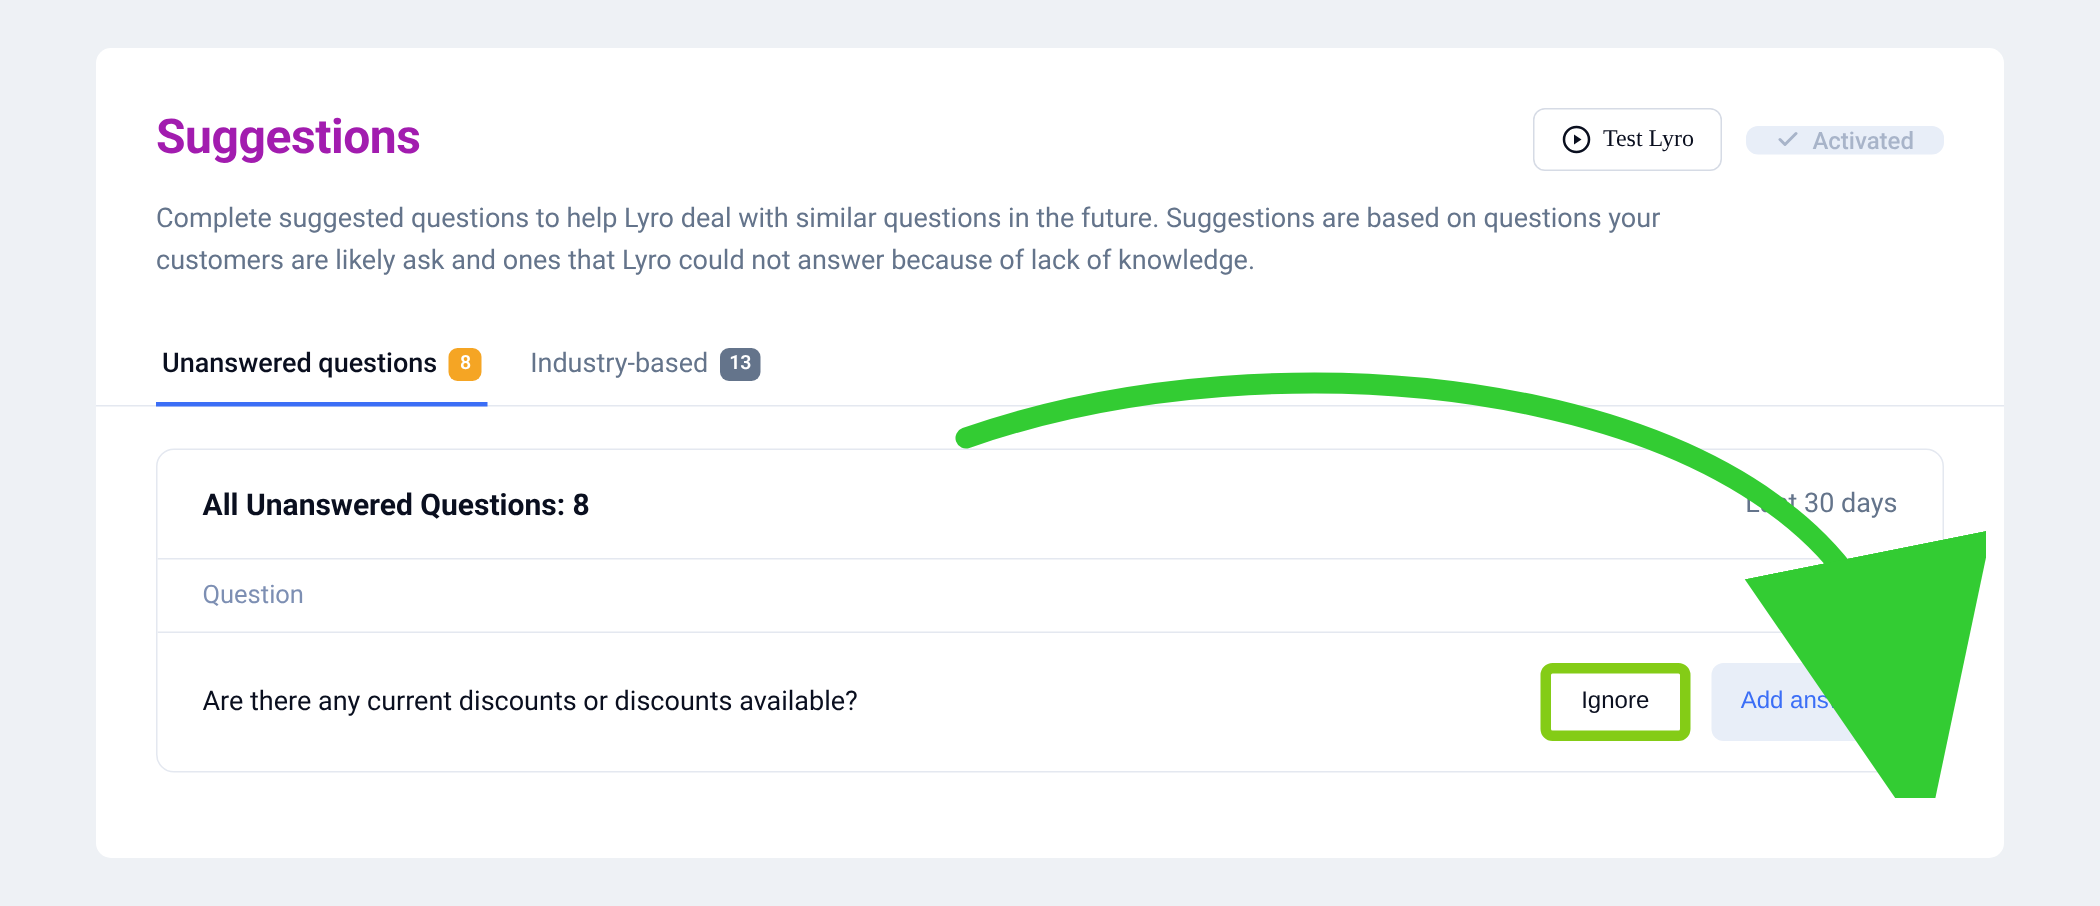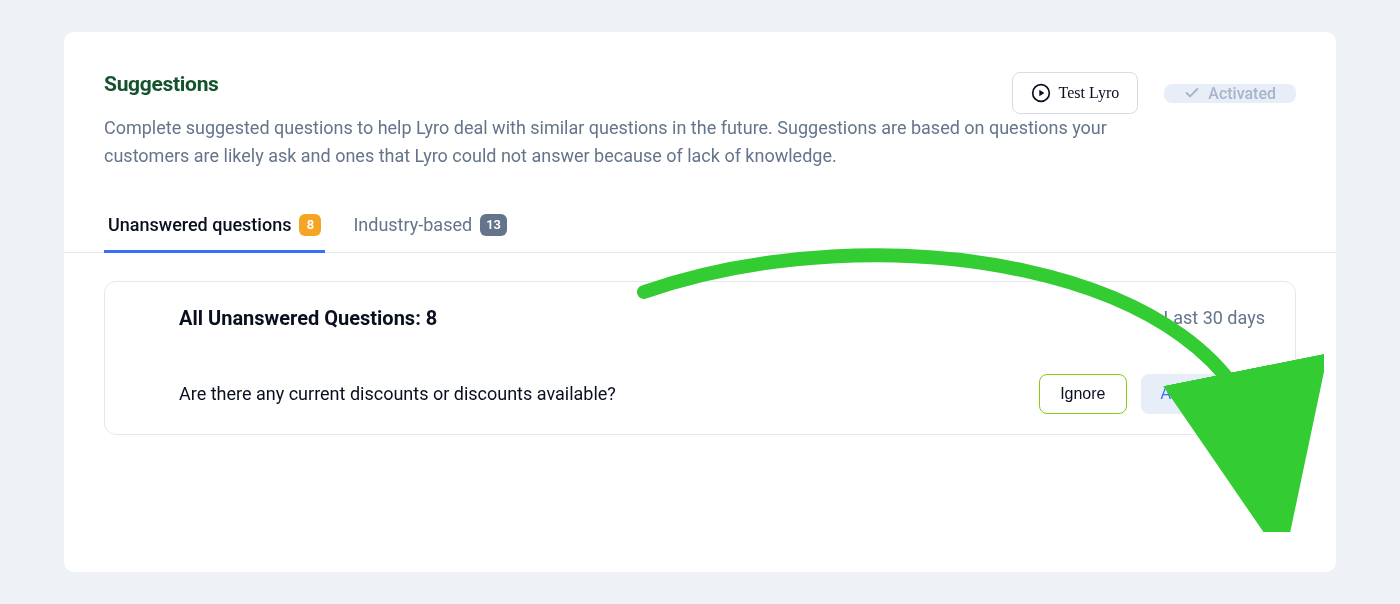--- a/index.html
+++ b/index.html
@@ -18,23 +18,23 @@
       height: 100%;
       position: relative;
     }
     .header-row {
       display: flex;
       justify-content: space-between;
       align-items: flex-start;
       padding: 0 40px;
     }
     .page-title {
-      font-size: 21px;
+      font-size: 32px;
       font-weight: 700;
-      color: #14532d;
+      color: #a21caf;
       letter-spacing: -0.3px;
       text-align: center;
     }
     .header-actions {
       display: flex;
       gap: 16px;
       align-items: center;
     }
     .test-btn {
       display: flex;
@@ -58,27 +58,27 @@
     .activated-pill {
       display: flex;
       align-items: center;
       gap: 8px;
       padding: 0 20px;
       background: #e8eef8;
       border-radius: 8px;
       color: #a8b4c9;
       font-size: 16px;
       font-weight: 500;
-      margin-left: 10px;
     }
     .check-icon {
       width: 16px;
       height: 16px;
     }
     .description {
+      margin-top: 18px;
       padding: 0 40px;
       color: #64748b;
       font-size: 18px;
       line-height: 1.55;
       max-width: 1100px;
     }
     .tabs-row {
       display: flex;
       align-items: center;
       gap: 24px;
@@ -113,21 +113,20 @@
       font-size: 13px;
       font-weight: 600;
     }
     .badge-orange { background: #f5a524; color: #fff; }
     .badge-gray   { background: #64748b; color: #fff; }
     .panel {
       margin: 28px 40px 0;
       border: 1px solid #e4e8f0;
       border-radius: 12px;
       overflow: hidden;
-      padding-left: 44px;
     }
     .panel-header {
       display: flex;
       justify-content: space-between;
       align-items: center;
       padding: 24px 30px;
     }
     .panel-title {
       font-size: 20px;
       font-weight: 700;
@@ -153,21 +152,21 @@
     .question-text {
       font-size: 18px;
       color: #0a0f1f;
     }
     .row-actions {
       display: flex;
       gap: 14px;
     }
     .ignore-btn {
       padding: 10px 20px;
-      border: 1px solid #84cc16;
+      border: 7px solid #84cc16;
       border-radius: 8px;
       background: #fff;
       font-size: 16px;
       color: #0a0f1f;
       cursor: pointer;
     }
     .add-answer-btn {
       padding: 10px 20px;
       border: none;
       border-radius: 8px;
@@ -221,20 +220,21 @@
       <span>Industry-based</span>
       <span class="badge badge-gray">13</span>
     </div>
   </div>
 
   <div class="panel">
     <div class="panel-header">
       <div class="panel-title">All Unanswered Questions: 8</div>
       <div class="panel-range">Last 30 days</div>
     </div>
+    <div class="panel-colhead">Question</div>
     <div class="panel-row">
       <div class="question-text">Are there any current discounts or discounts available?</div>
       <div class="row-actions">
         <button class="ignore-btn">Ignore</button>
         <button class="add-answer-btn">Add answer</button>
       </div>
     </div>
   </div>
 
   <svg class="annotation-arrow" viewBox="0 0 700 290">

